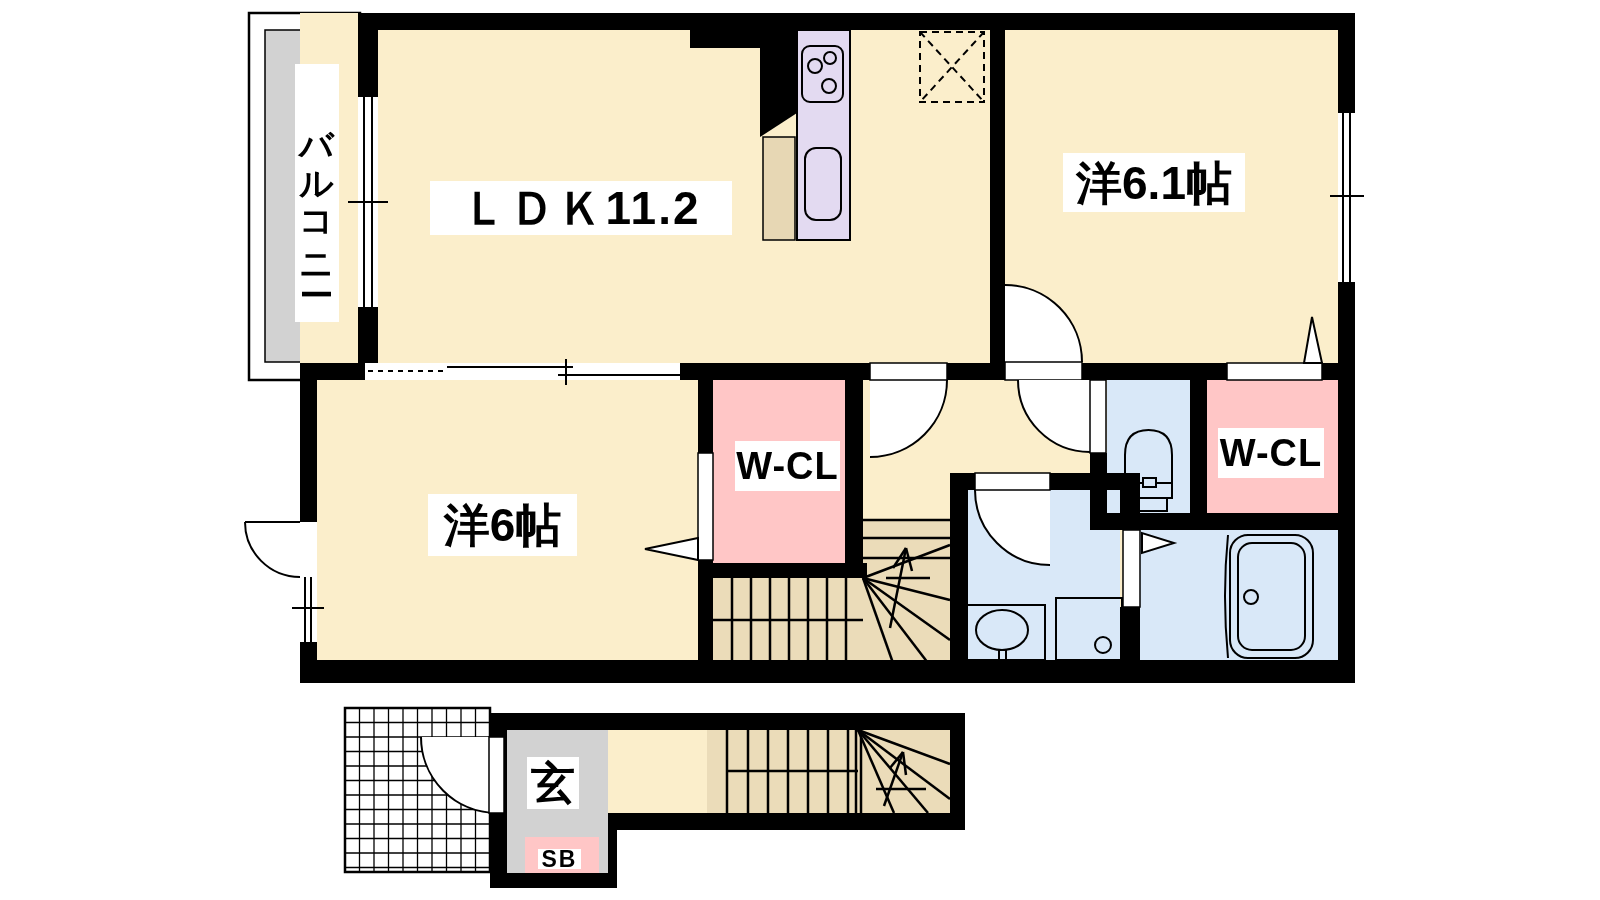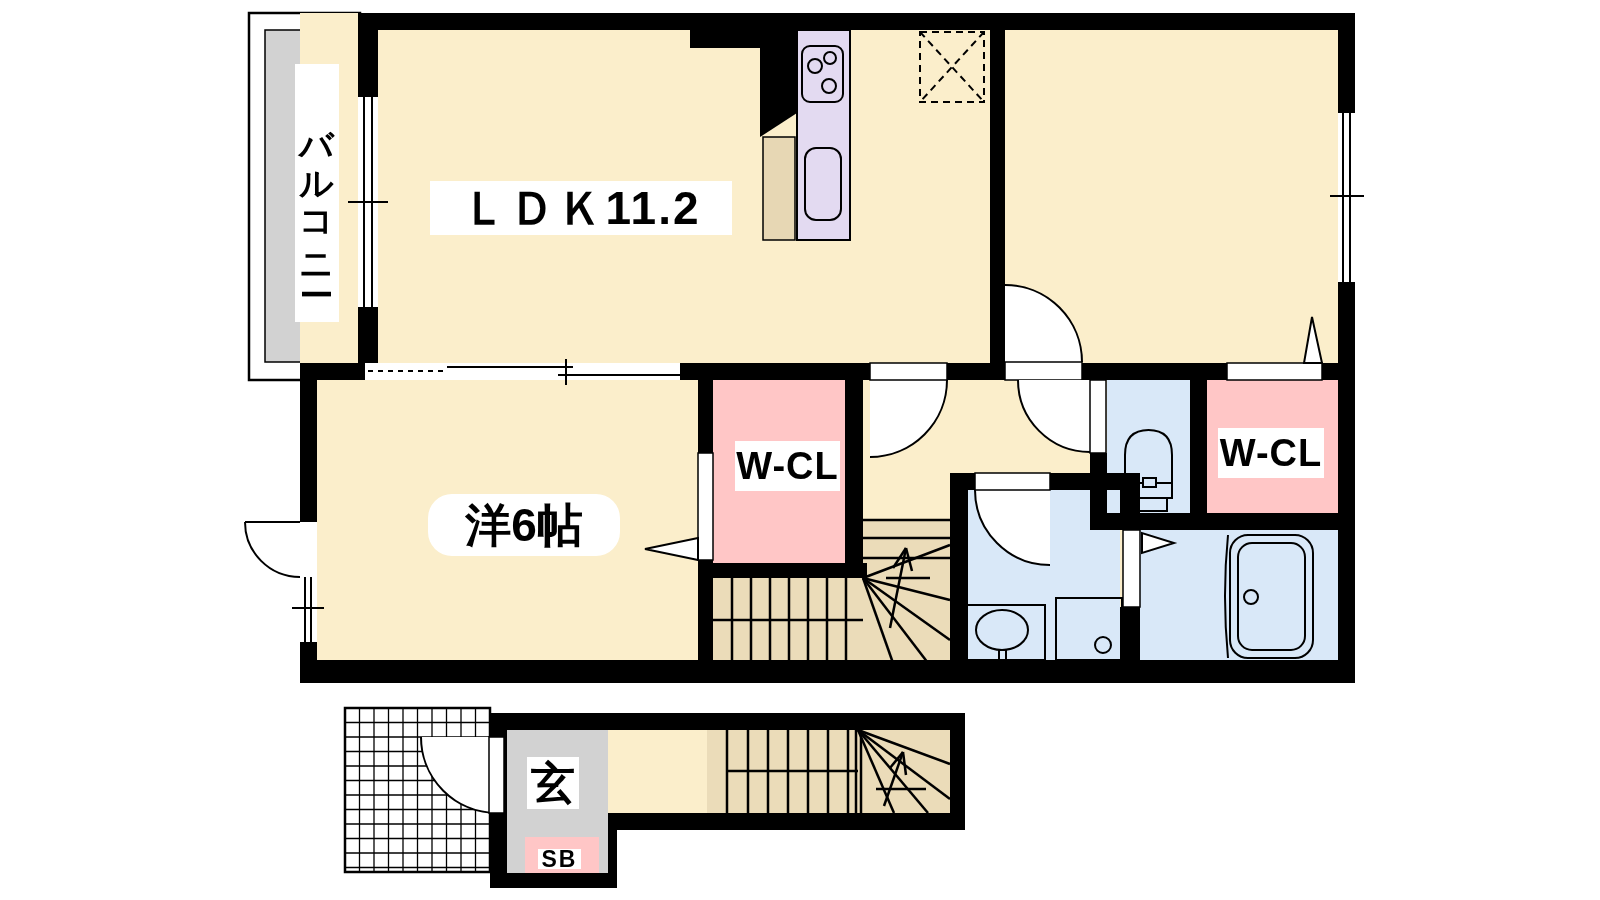--- a/index.html
+++ b/index.html
@@ -3,21 +3,21 @@
 <meta charset="utf-8">
 <style>
   html,body{margin:0;padding:0;background:#ffffff;}
   #stage{position:relative;width:1600px;height:900px;background:var(--paper-white,#fff);overflow:hidden;
          font-family:"Liberation Sans","DejaVu Sans",sans-serif;}
   #plan-svg{position:absolute;left:0;top:0;}
   .lbl{position:absolute;background:#ffffff;color:#000;display:flex;align-items:center;justify-content:center;
        font-weight:bold;line-height:1;white-space:nowrap;}
   .lbl-ldk{left:430px;top:166px;width:302px;height:54px;font-size:46px;letter-spacing:2px;margin-top:15px;}
   .lbl-w61{left:1063px;top:153px;width:182px;height:59px;font-size:46px;}
-  .lbl-w6{left:428px;top:494px;width:192px;height:62px;font-size:46px;border-radius:24px;}
+  .lbl-w6{left:428px;top:494px;width:149px;height:62px;font-size:46px;}
   .lbl-wcl1{left:735px;top:441px;width:105px;height:50px;font-size:38px;letter-spacing:1px;}
   .lbl-wcl2{left:1218px;top:428px;width:106px;height:50px;font-size:38px;letter-spacing:1px;}
   .lbl-balcony{left:295px;top:64px;width:44px;height:258px;font-size:34px;
                writing-mode:vertical-rl;text-orientation:upright;letter-spacing:4px;}
   .lbl-gen{left:527px;top:757px;width:52px;height:52px;font-size:44px;}
   .lbl-sb{left:538px;top:849px;width:43px;height:20px;font-size:23px;letter-spacing:2px;}
 </style>
 </head>
 <body>
 
@@ -271,18 +271,19 @@
     <g>
       <path d="M497,737 L421,737 A76,76 0 0 0 497,813 Z" fill="#fff"></path>
       <path d="M421,737 A76,76 0 0 0 497,813" fill="none" stroke="#000" stroke-width="2"></path>
       <rect x="489" y="737" width="15" height="76" fill="#fff" stroke="#000" stroke-width="1.5"></rect>
     </g>
   </g>
 </svg>
 
   <div class="lbl lbl-balcony">バルコニー</div>
   <div class="lbl lbl-ldk">ＬＤＫ11.2</div>
+  <div class="lbl lbl-w61">洋6.1帖</div>
   <div class="lbl lbl-w6">洋6帖</div>
   <div class="lbl lbl-wcl1">W-CL</div>
   <div class="lbl lbl-wcl2">W-CL</div>
   <div class="lbl lbl-gen">玄</div>
   <div class="lbl lbl-sb">SB</div>
 </div>
 
 </body></html>

